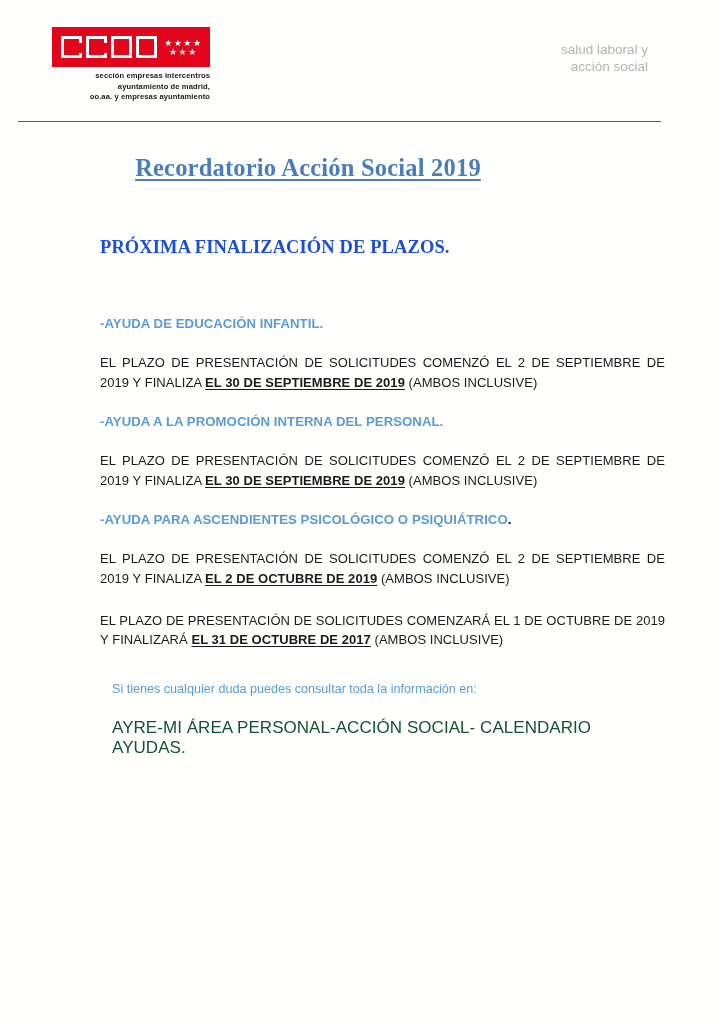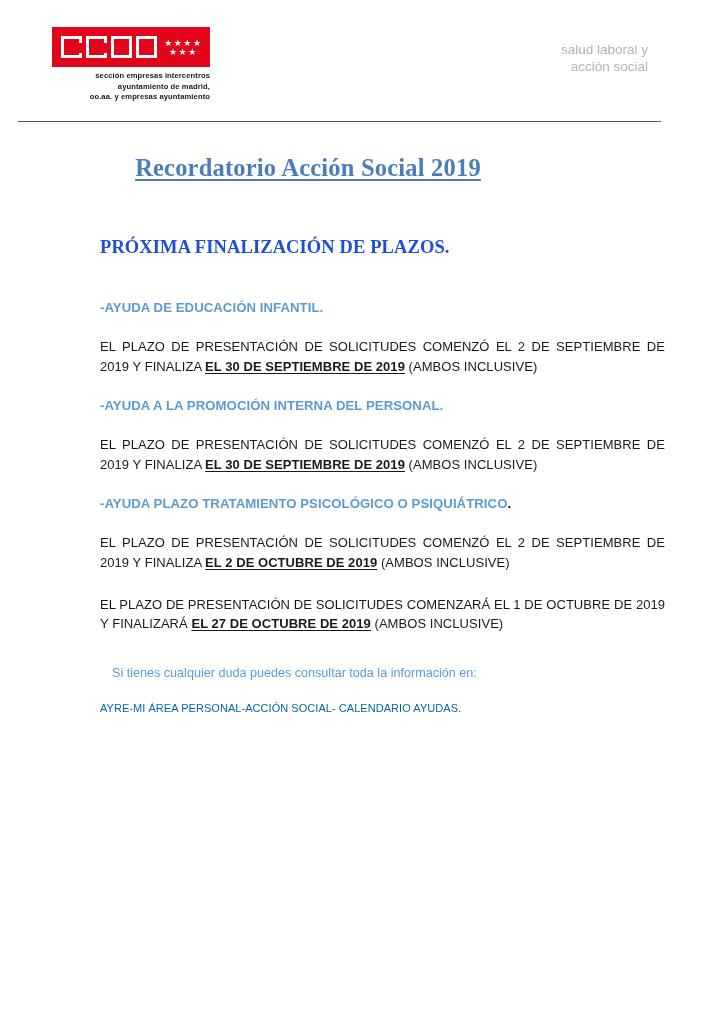--- a/index.html
+++ b/index.html
@@ -153,21 +153,21 @@
     position: absolute;
     left: 100px;
     top: 300px;
     width: 565px;
   }
 
   .sec-heading {
     font-size: 13.2px;
     font-weight: bold;
     color: #5b9bd5;
-    margin: 0 0 22px 0;
+    margin: 16px 0 22px 0;
     letter-spacing: 0.05px;
   }
   .sec-heading .blk { color: #000000; }
 
   .sec-body {
     font-size: 13px;
     color: #1a1a1a;
     text-align: justify;
     line-height: 19.6px;
     margin: 0 0 22px 0;
@@ -181,23 +181,23 @@
 
   .section { margin-bottom: 0; }
   .section + .section { margin-top: 10px; }
 
   .closing-blue {
     font-size: 12.6px;
     color: #5b9bd5;
     margin: 32px 0 22px 12px;
   }
   .closing-red {
-    font-size: 11px;
-    color: #0369a1;
-    margin: 0;
+    font-size: 17px;
+    color: #14532d;
+    margin: 12px;
     letter-spacing: 0.05px;
   }
 
   
   .footer {
     position: absolute;
     left: 0;
     bottom: 0;
     width: 724px;
     height: 180px;
@@ -256,26 +256,26 @@
       <p class="sec-heading"><span>-AYUDA DE EDUCACIÓN INFANTIL.</span><span class="blk"></span></p>
       <p class="sec-body"><span>EL PLAZO DE PRESENTACIÓN DE SOLICITUDES COMENZÓ EL 2 DE SEPTIEMBRE DE 2019 Y FINALIZA </span><span class="hl">EL 30 DE SEPTIEMBRE DE 2019</span><span> (AMBOS INCLUSIVE)</span></p>
     </div>
 
     <div class="section">
       <p class="sec-heading"><span>-AYUDA A LA PROMOCIÓN INTERNA DEL PERSONAL.</span><span class="blk"></span></p>
       <p class="sec-body"><span>EL PLAZO DE PRESENTACIÓN DE SOLICITUDES COMENZÓ EL 2 DE SEPTIEMBRE DE 2019 Y FINALIZA </span><span class="hl">EL 30 DE SEPTIEMBRE DE 2019</span><span> (AMBOS INCLUSIVE)</span></p>
     </div>
 
     <div class="section">
-      <p class="sec-heading"><span>-AYUDA PLAZO TRATAMIENTO PSICOLÓGICO O PSIQUIÁTRICO</span><span class="blk">.</span></p>
+      <p class="sec-heading"><span>-AYUDA PARA ASCENDIENTES PSICOLÓGICO O PSIQUIÁTRICO</span><span class="blk">.</span></p>
       <p class="sec-body"><span>EL PLAZO DE PRESENTACIÓN DE SOLICITUDES COMENZÓ EL 2 DE SEPTIEMBRE DE 2019 Y FINALIZA </span><span class="hl">EL 2 DE OCTUBRE DE 2019</span><span> (AMBOS INCLUSIVE)</span></p>
     </div>
 
     <div class="section">
-      <p class="sec-body"><span>EL PLAZO DE PRESENTACIÓN DE SOLICITUDES COMENZARÁ EL 1 DE OCTUBRE DE 2019 Y FINALIZARÁ </span><span class="hl">EL 27 DE OCTUBRE DE 2019</span><span> (AMBOS INCLUSIVE)</span></p>
+      <p class="sec-body"><span>EL PLAZO DE PRESENTACIÓN DE SOLICITUDES COMENZARÁ EL 1 DE OCTUBRE DE 2019 Y FINALIZARÁ </span><span class="hl">EL 31 DE OCTUBRE DE 2017</span><span> (AMBOS INCLUSIVE)</span></p>
     </div>
 
     <p class="closing-blue">Si tienes cualquier duda puedes consultar toda la información en:</p>
     <p class="closing-red">AYRE-MI ÁREA PERSONAL-ACCIÓN SOCIAL- CALENDARIO AYUDAS.</p>
   </div>
 
   <div class="footer">
 
     
 

